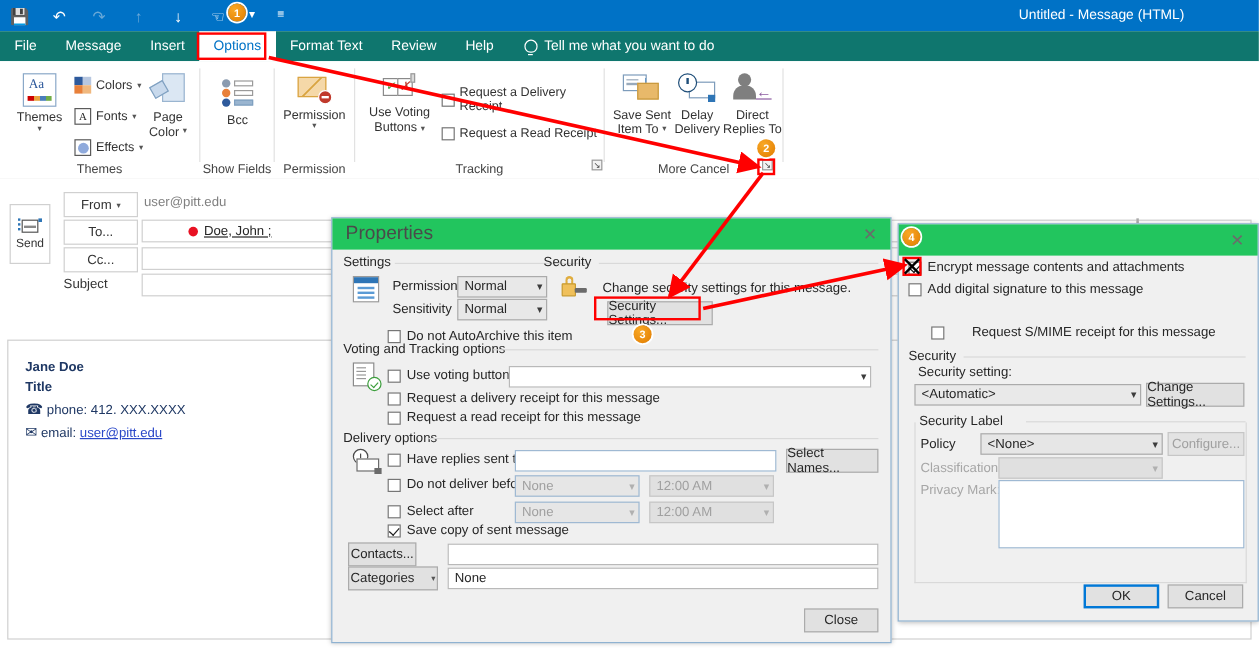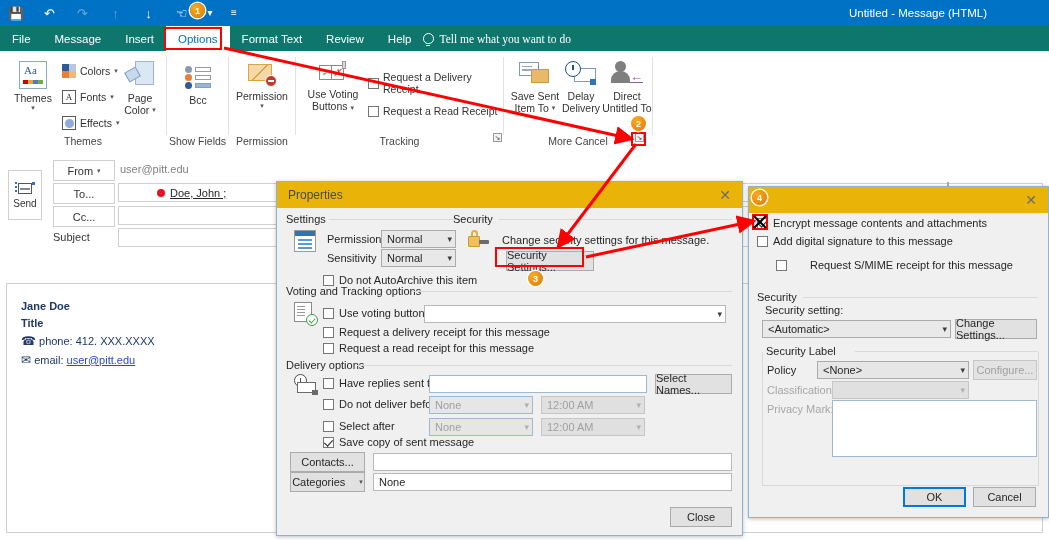--- a/index.html
+++ b/index.html
@@ -31,21 +31,21 @@
   
   #tabsrow{
     position:absolute;left:0;top:26px;width:1049px;height:25px;
     background:#0f766e;display:flex;align-items:center;
   }
   .tab{
     color:#ffffff;font-size:11.5px;padding:0 12px;height:25px;
     display:flex;align-items:center;position:relative;white-space:nowrap;
   }
   .tab.active{background:#ffffff;color:#0072c6;}
-  #tellme{display:flex;align-items:center;gap:5px;color:#ffffff;font-size:11.5px;font-family:Liberation Serif, serif;}
+  #tellme{display:flex;align-items:center;gap:5px;color:#ffffff;font-size:11.5px;margin-left:14px;}
   .bulb{
     display:inline-block;width:9px;height:9px;border:1.3px solid #fff;border-radius:50% 50% 45% 45%;
     position:relative;
   }
   .bulb:after{content:"";position:absolute;left:2px;bottom:-3px;width:4px;height:2px;border-bottom:1.3px solid #fff;}
   
   #ribbon{
     position:absolute;left:0;top:51px;width:1049px;height:98px;
     background:#ffffff;border-bottom:1px solid #d4d4d4;
   }
@@ -150,23 +150,23 @@
     position:absolute;left:6px;top:134px;width:1037px;height:250px;border:1px solid #d0d0d0;
     box-sizing:border-box;background:#fff;
   }
   #signature{position:absolute;left:14px;top:14px;font-size:11px;color:#1f3864;line-height:1.55;}
   #signature .nm{font-weight:bold;}
   #signature a{color:#2b48c8;}
   #signature .gl{font-size:12px;}
   
   .dlg{position:absolute;background:#f0f0f0;border:1px solid #8fb2d1;box-shadow:0 1px 4px rgba(0,0,0,.25);}
   .dlg-title{
-    position:absolute;left:0;top:0;width:100%;height:26px;background:#eab308;
+    position:absolute;left:0;top:0;width:100%;height:26px;background:#22c55e;
     display:flex;align-items:center;padding-left:11px;box-sizing:border-box;
-    font-size:12px;color:#4a4a4a;
+    font-size:16px;color:#4a4a4a;
   }
   .dlg-close{
     position:absolute;right:0;top:0;width:34px;height:26px;display:flex;align-items:center;justify-content:center;
     font-size:14px;color:#6b6b6b;
   }
   .grpbox{position:absolute;border:1px solid #d9d9d9;border-top:none;}
   .grpbox>.legend{
     position:absolute;top:-7px;left:0;background:#f0f0f0;padding-right:5px;font-size:11px;color:#262626;
   }
   .grpline{position:absolute;top:0;height:1px;background:#d9d9d9;}
@@ -376,21 +376,21 @@
       <span class="cap">Delay</span>
       <span>Delivery</span>
     </div>
     <div class="bigbtn" style="left:96px;top:10px;">
       <span class="ico ic-direct">
           <i></i>
           <b></b>
           <u>←</u>
         </span>
       <span class="cap">Direct</span>
-      <span>Untitled To</span>
+      <span>Replies To</span>
     </div>
     <div class="glabel">More Cancel</div>
     <div class="dlglaunch" style="left:131px;top:82px;">↘</div>
   </div>
   <div class="rdiv" style="left:652px;"></div>
 </div>
 
 <div id="compose">
   <div id="sendbtn">
     <span class="ico ic-send">
@@ -531,21 +531,21 @@
   <div class="sel dis" style="left:264px;top:236px;width:104px;">
     <span>12:00 AM</span>
     <span class="ch">▾</span>
   </div>
 
   <div class="ck" style="left:46px;top:254px;">
     <span class="cbx checked"></span>
     <span>Save copy of sent message</span>
   </div>
 
-  <div class="btn" style="left:13px;top:270px;width:75px;">Contacts...</div>
+  <div class="btn" style="left:13px;top:270px;width:57px;">Contacts...</div>
   <div class="txt flat" style="left:96px;top:271px;width:359px;"></div>
 
   <div class="split" style="left:13px;top:290px;width:75px;">
     <span>Categories</span>
     <span class="caret">▾</span>
   </div>
   <div class="txt flat" style="left:96px;top:291px;width:359px;">None</div>
 
   <div class="btn" style="left:670px;top:0;width:0;"></div>
   <div class="btn" style="left:393px;top:325px;width:62px;">Close</div>
@@ -556,21 +556,21 @@
   <div class="dlg-close">✕</div>
 
   <div class="ck" style="left:8px;top:30px;">
     <span class="cbx checked"></span>
     <span>Encrypt message contents and attachments</span>
   </div>
   <div class="ck" style="left:8px;top:48px;">
     <span class="cbx"></span>
     <span>Add digital signature to this message</span>
   </div>
-  <div class="ck" style="left:27px;top:72px;gap:23px;">
+  <div class="ck" style="left:27px;top:84px;gap:23px;">
     <span class="cbx"></span>
     <span>Request S/MIME receipt for this message</span>
   </div>
 
   <div class="lbl" style="left:8px;top:104px;">Security</div>
   <div class="grpline" style="left:54px;top:110px;width:235px;"></div>
 
   <div class="lbl" style="left:16px;top:117px;">Security setting:</div>
   <div class="sel" style="left:13px;top:133px;width:189px;background:#e9e9e9;">
     <span>&lt;Automatic&gt;</span>

